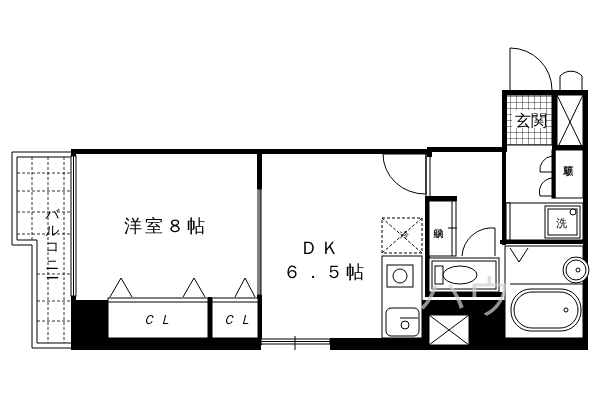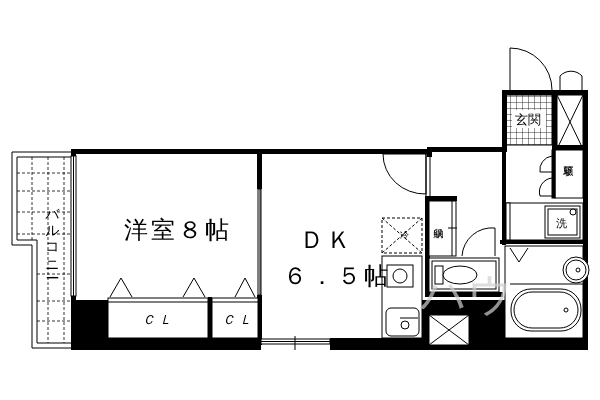--- a/index.html
+++ b/index.html
@@ -1,19 +1,19 @@
 <!DOCTYPE html>
 <html><head>
 <meta charset="utf-8">
 <style>
   html,body{margin:0;padding:0;background:#ffffff;}
   #plan{position:relative;width:600px;height:400px;overflow:hidden;background:#fff;font-family:"DejaVu Sans","Liberation Sans",sans-serif;}
   svg{position:absolute;left:0;top:0;}
   .lbl{position:absolute;color:#000;white-space:nowrap;}
-  .room-big{font-size:24px;letter-spacing:3px;}
+  .room-big{font-size:18px;letter-spacing:3px;}
   .cl{font-size:13px;letter-spacing:4px;font-style:italic;}
   .small{font-size:11px;}
   .vert{writing-mode:vertical-rl;font-size:14px;letter-spacing:2px;}
   .vsmall{writing-mode:vertical-rl;font-size:10px;line-height:11px;}
 </style>
 </head>
 <body>
 
 <div id="plan">
   <svg width="600" height="400" viewBox="0 0 600 400">
@@ -158,23 +158,23 @@
       <rect x="514" y="292" width="64" height="36" rx="18"></rect>
       <circle cx="566" cy="310" r="2"></circle>
     </g>
 
     <g fill="#d9d9d9" opacity="0.7">
       <text x="420" y="310" font-size="46" font-family="DejaVu Sans, sans-serif" fill="#d0d0d0">ハウ</text>
     </g>
   </svg>
 
   <div class="lbl room-big" style="left:124px;top:214px;">洋室８帖</div>
-  <div class="lbl room-big" style="left:300px;top:224px;">ＤＫ</div>
+  <div class="lbl room-big" style="left:300px;top:236px;">ＤＫ</div>
   <div class="lbl room-big" style="left:283px;top:260px;">６．５帖</div>
   <div class="lbl vert" style="left:44px;top:198px;">バルコニー</div>
-  <div class="lbl" style="left:515px;top:111px;font-size:13px;">玄関</div>
+  <div class="lbl" style="left:515px;top:111px;font-size:16px;">玄関</div>
   <div class="lbl vsmall" style="left:563px;top:158px;">下駄箱</div>
   <div class="lbl vsmall" style="left:433px;top:220px;">収納</div>
   <div class="lbl small" style="left:556px;top:216px;">洗</div>
   <div class="lbl small" style="left:400px;top:229px;font-size:9px;">冷</div>
   <div class="lbl cl" style="left:142px;top:311px;">ＣＬ</div>
   <div class="lbl cl" style="left:222px;top:311px;">ＣＬ</div>
 </div>
 
 </body></html>

